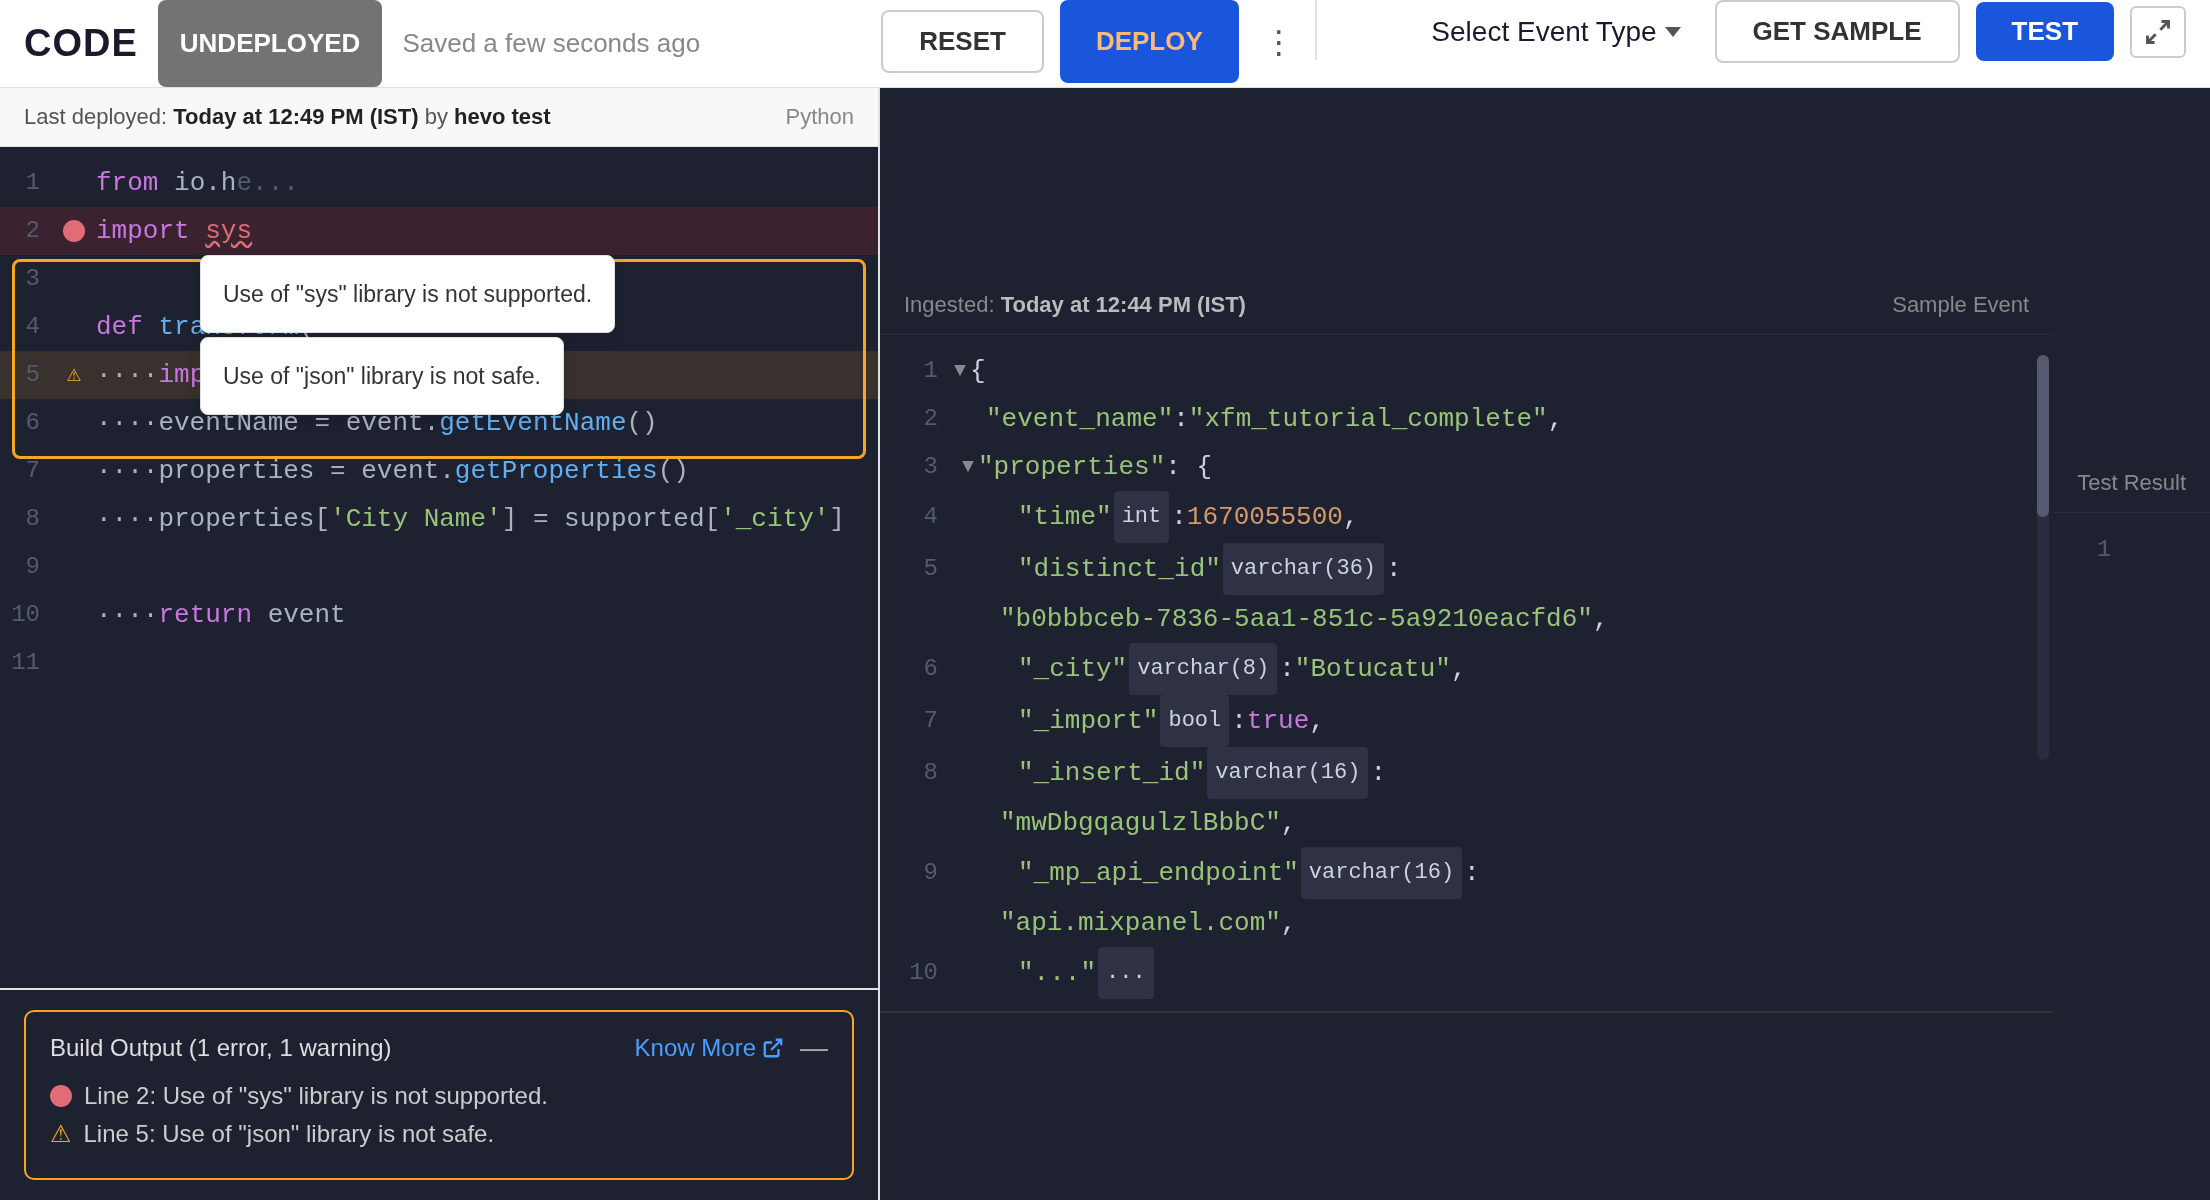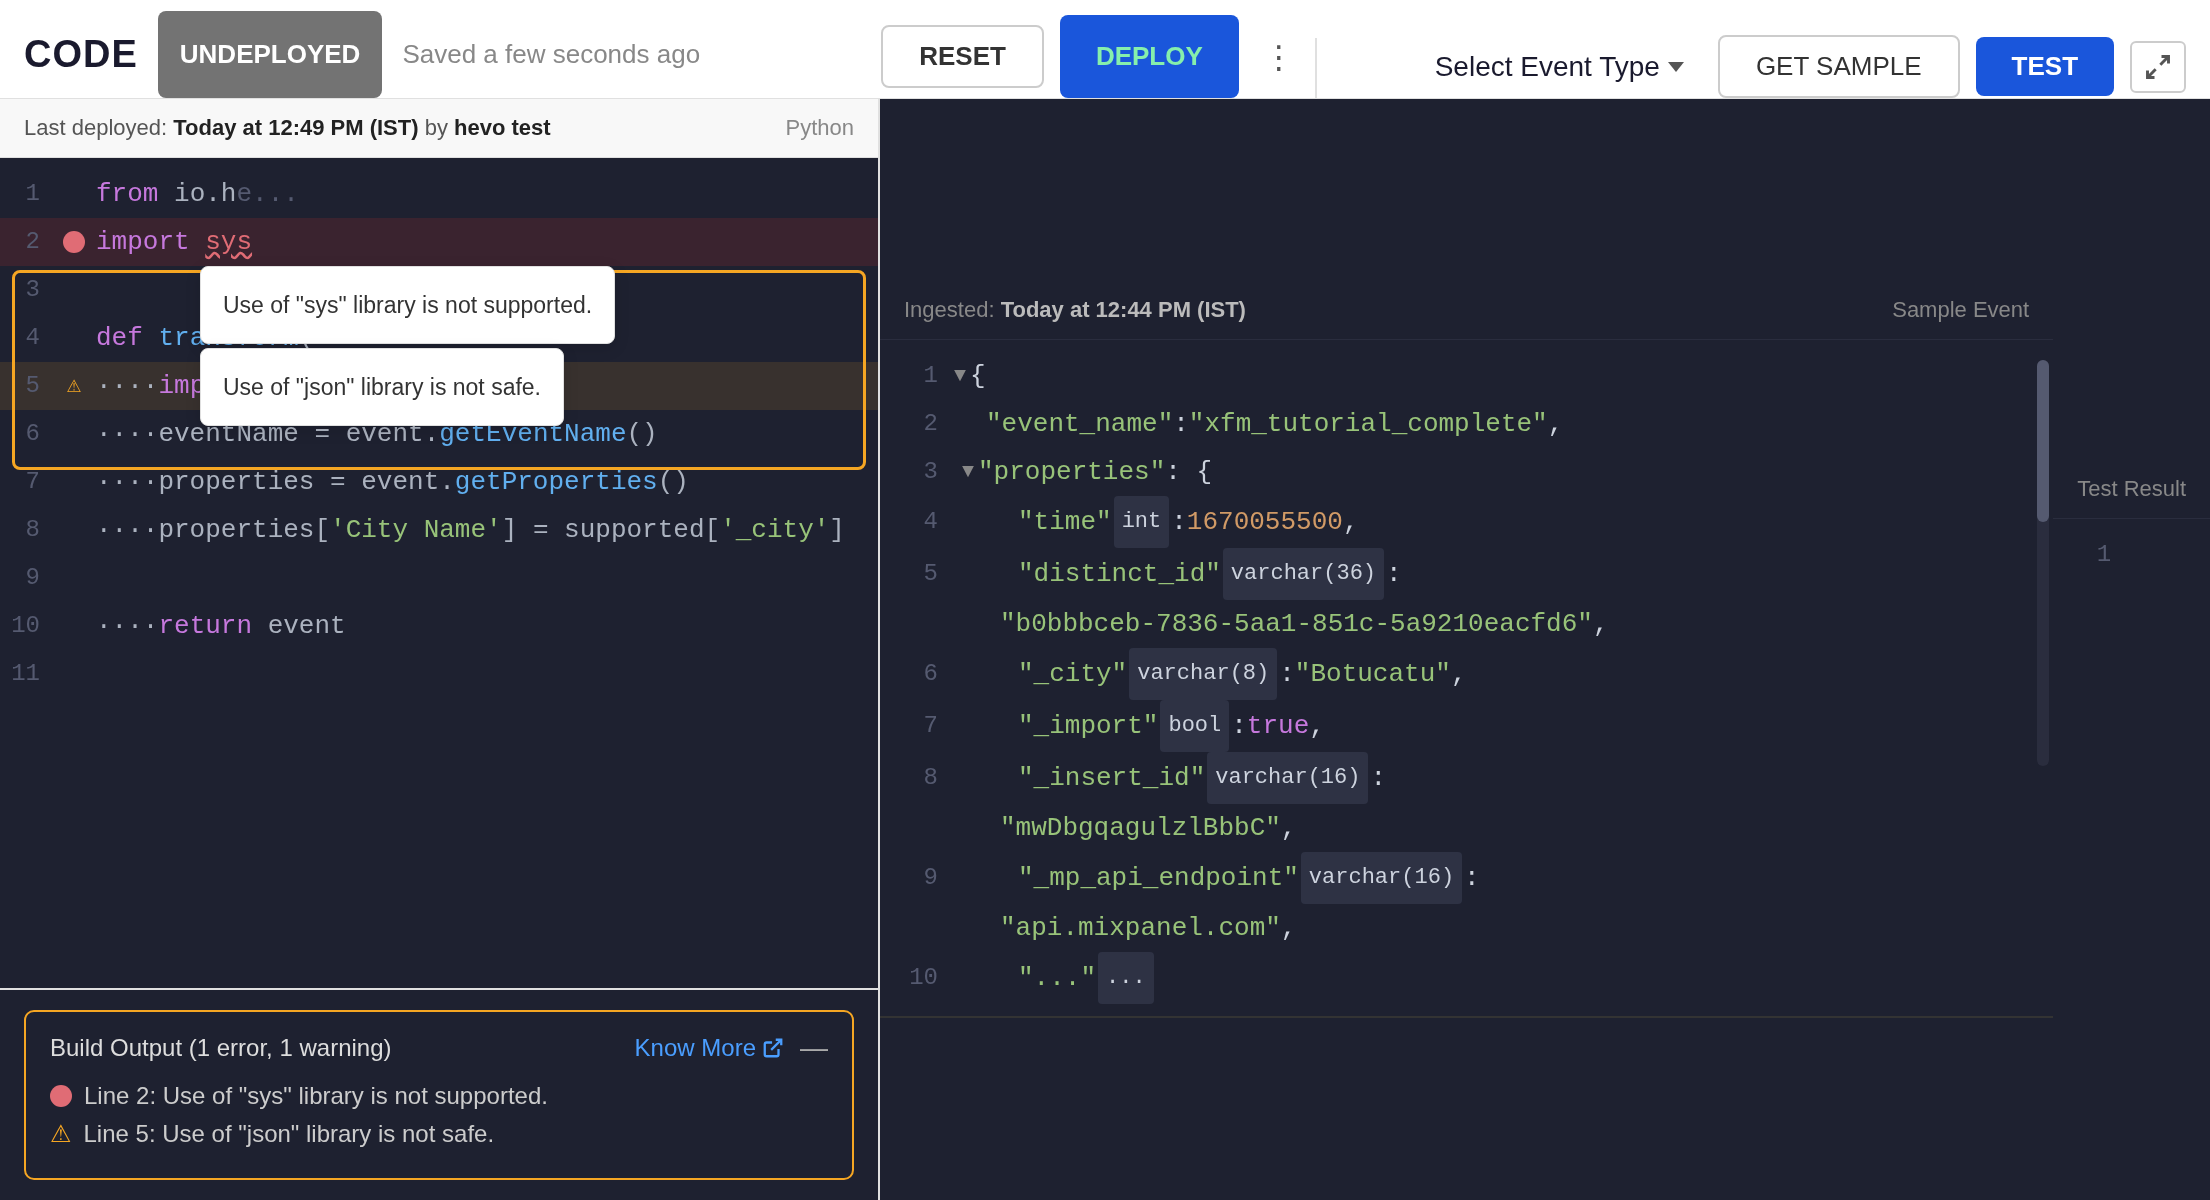--- a/index.html
+++ b/index.html
@@ -9,25 +9,25 @@
       width: 2210px;
       height: 1200px;
       overflow: hidden;
       display: flex;
       flex-direction: column;
     }
 
     
     .top-bar {
       display: flex;
-      align-items: flex-end;
+      align-items: flex-start;
       background: #fff;
       border-bottom: 1px solid #e0e0e0;
       padding: 0 24px;
-      height: 99px;
+      height: 88px;
       flex-shrink: 0;
     }
     .top-bar-left {
       display: flex;
       align-items: center;
       gap: 20px;
       flex: 1;
     }
     .code-label {
       font-size: 38px;
@@ -57,21 +57,21 @@
       background: #fff;
       color: #333;
       font-size: 26px;
       font-weight: 600;
       padding: 14px 36px;
       border-radius: 8px;
       cursor: pointer;
     }
     .btn-deploy {
       background: #1a56db;
-      color: #86efac;
+      color: #fdba74;
       font-size: 26px;
       font-weight: 700;
       padding: 26px 36px;
       border-radius: 8px;
       cursor: pointer;
       border: none;
     }
     .more-btn {
       font-size: 32px;
       color: #555;
@@ -109,21 +109,21 @@
       height: 0;
       border-left: 8px solid transparent;
       border-right: 8px solid transparent;
       border-top: 10px solid #555;
     }
     .btn-get-sample {
       border: 2px solid #ccc;
       background: #fff;
       color: #333;
       font-size: 26px;
-      font-weight: 400;
+      font-weight: 700;
       padding: 14px 36px;
       border-radius: 8px;
       cursor: pointer;
     }
     .btn-test {
       background: #1a56db;
       color: #fff;
       font-size: 26px;
       font-weight: 700;
       padding: 14px 36px;

